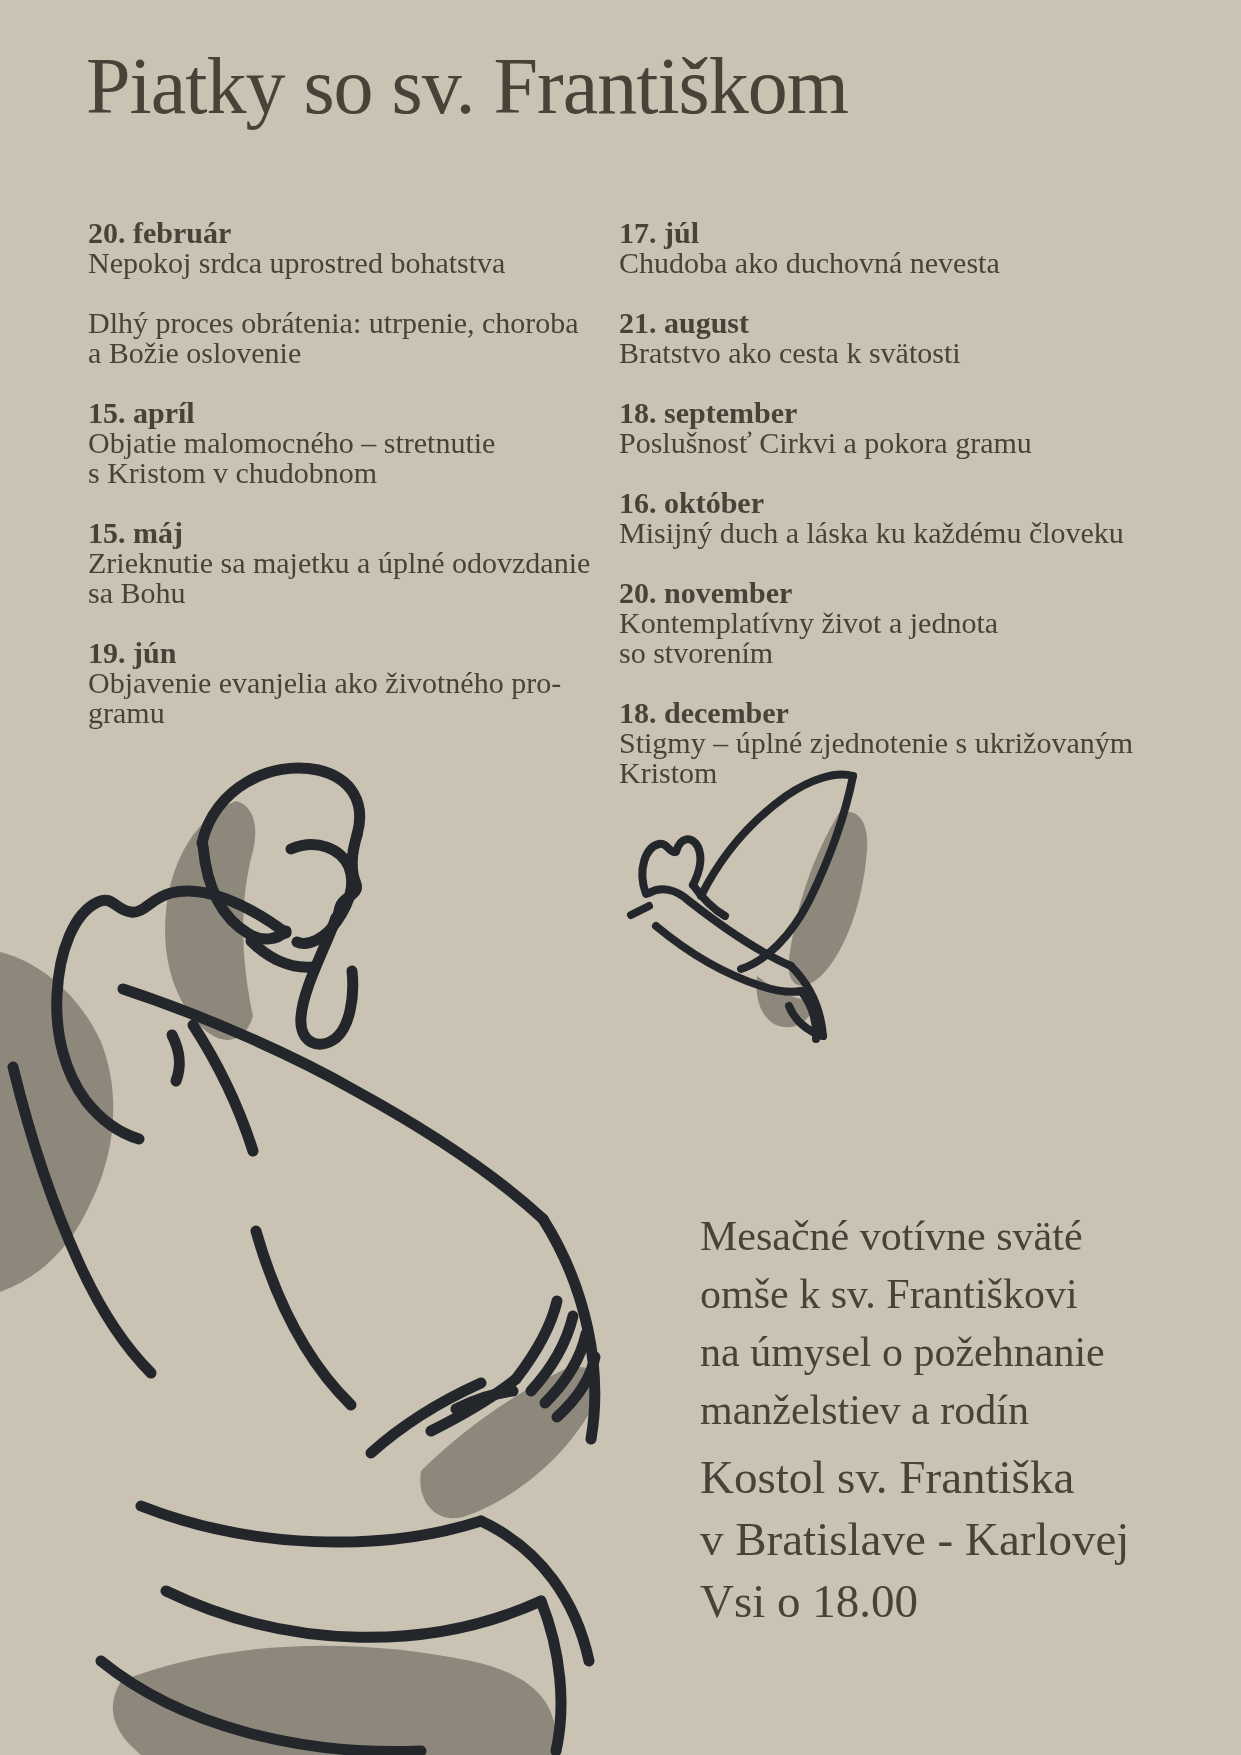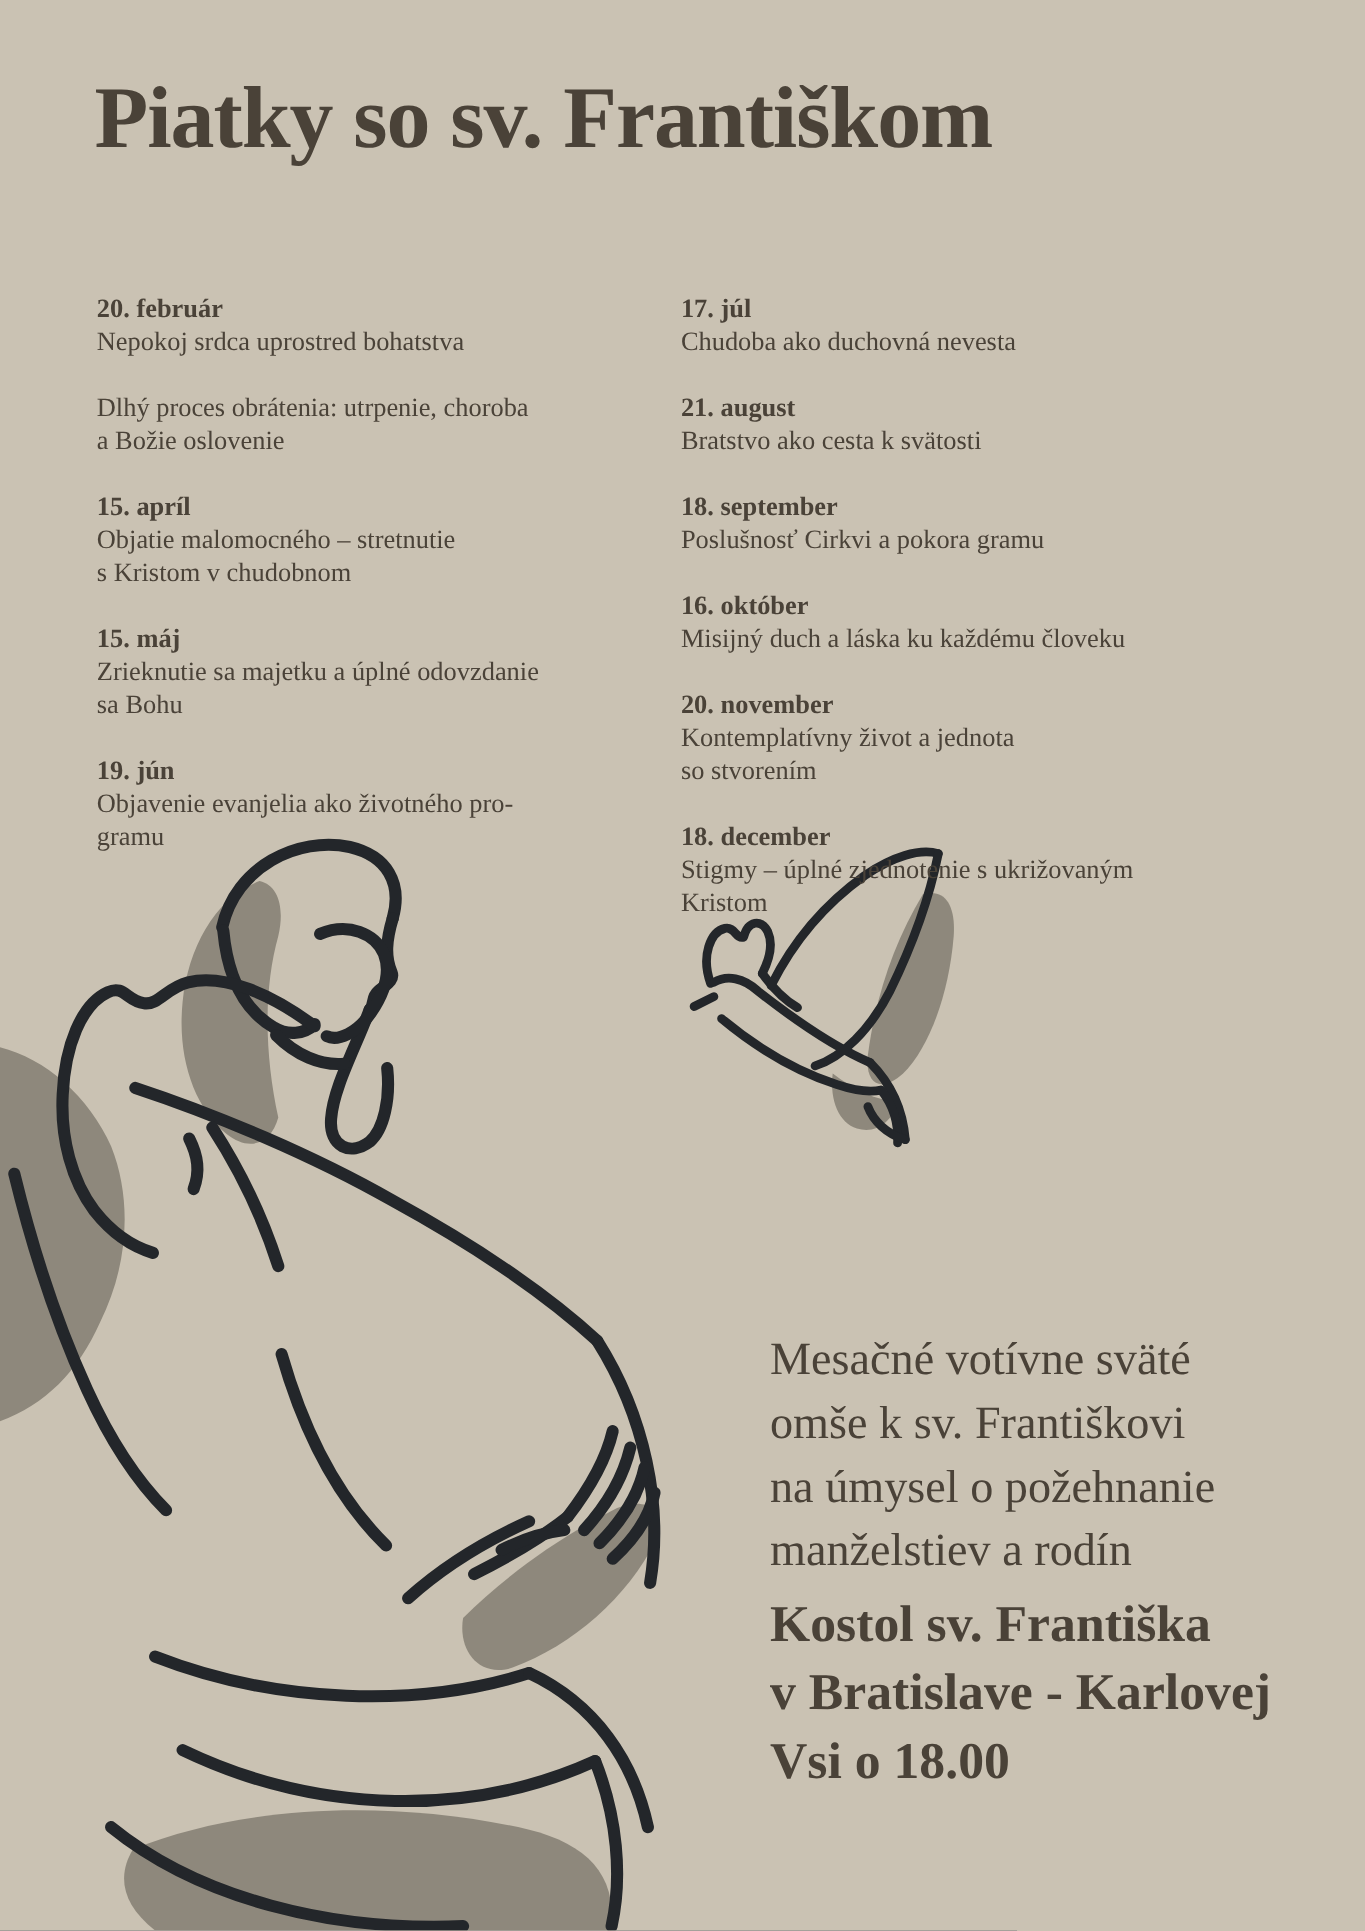--- a/index.html
+++ b/index.html
@@ -18,43 +18,43 @@
     font-family:"Liberation Serif", serif;
     color:var(--text);
   }
   .illustration{
     position:absolute;left:0;top:0;width:1241px;height:1755px;
   }
   .ink{stroke:var(--ink);fill:none;stroke-width:11;stroke-linecap:round;stroke-linejoin:round;}
   .ink-thin{stroke:var(--ink);fill:none;stroke-width:8;stroke-linecap:round;stroke-linejoin:round;}
   .shadow{fill:var(--shadow);stroke:none;}
   .title{
-    position:absolute;left:86px;top:68px;
-    font-size:80px;line-height:1;font-weight:700;
+    position:absolute;left:86px;top:46px;
+    font-size:80px;line-height:1;font-weight:400;
     letter-spacing:-1px;margin:0;
     color:var(--text);
     white-space:nowrap;
   }
   .col{
     position:absolute;top:218px;
-    font-size:24px;line-height:30px;margin-top:48px;
+    font-size:30px;line-height:30px;
   }
   .col-left{left:88px;width:520px;}
   .col-right{left:619px;width:560px;}
   .entry{margin:0 0 30px 0;}
   .entry .date{font-weight:700;}
   .entry .desc{white-space:pre-line;}
   .footer-note{
     position:absolute;left:700px;top:1207px;width:520px;
     font-size:42px;line-height:58px;
     white-space:pre-line;
   }
   .footer-venue{
     position:absolute;left:700px;top:1446px;width:520px;
-    font-weight:700;font-size:47px;line-height:62px;
+    font-weight:400;font-size:47px;line-height:62px;
     white-space:pre-line;
   }
 </style>
 </head>
 <body>
 
 <div class="page">
 
   <svg class="illustration" viewBox="0 0 1241 1755" aria-hidden="true">
     <g>

